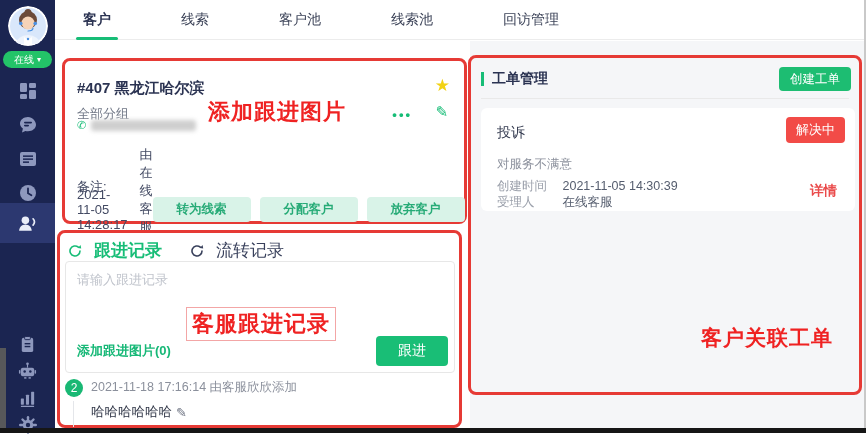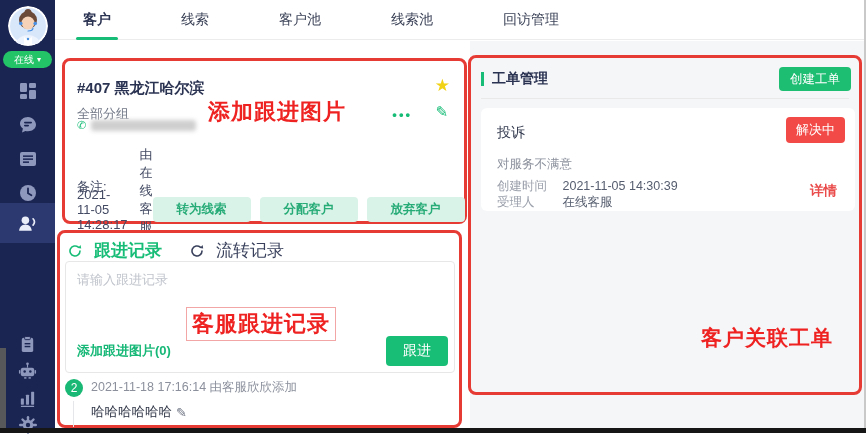--- a/index.html
+++ b/index.html
@@ -61,21 +61,21 @@
   .fu-tab { display:flex; align-items:center; gap:12px; font-size:17px; cursor:pointer; }
   .fu-tab.active { color:#17bd77; font-weight:bold; }
   .fu-tab.inactive { color:#39415c; }
   .fu-input-box { position:absolute; left:5px; top:28px; width:390px; height:112px; border:1px solid #e7e7e7; border-radius:4px; background:#fff; }
   .fu-textarea { position:absolute; left:0; top:0; width:100%; height:66px; border:none; outline:none; resize:none;
                  background:transparent; padding:9px 11px; font-size:13px; color:#333; font-family:inherit; }
   .fu-textarea::placeholder { color:#c0c4cc; }
   .fu-annotation { position:absolute; left:120px; top:26px; font-size:22px; letter-spacing:1px; border:1px solid #f3a6a6; padding:1px 5px; background:rgba(255,255,255,.6);margin-top:19px; }
   .fu-footer { position:absolute; left:11px; right:6px; bottom:6px; display:flex; align-items:center; justify-content:space-between; }
   .fu-add-image { color:#17b877; font-size:13px; font-weight:bold; cursor:pointer; }
-  .fu-submit { background:#19be76; color:#fff; font-size:14px; border:none; border-radius:4px; width:62px; height:30px; cursor:pointer; }
+  .fu-submit { background:#19be76; color:#fff; font-size:14px; border:none; border-radius:4px; width:72px; height:30px; cursor:pointer; }
   .fu-timeline { position:absolute; left:5px; top:146px; display:flex; gap:8px; }
   .fu-badge { width:18px; height:18px; border-radius:50%; background:#19b874; color:#fff; font-size:12px;
               display:flex; align-items:center; justify-content:center; flex:0 0 18px; }
   .fu-tl-line { position:absolute; left:13px; top:168px; width:1px; height:26px; background:#e4e6ea; }
   .fu-meta { font-size:12.5px; color:#8b909c; }
   .fu-content { font-size:13.5px; color:#2f3546; margin-top:7px; display:flex; align-items:center; gap:4px; }
   .fu-content .edit2 { color:#6b7180; font-size:13px; cursor:pointer; }
 
   
   .workorder-box { position:absolute; left:468px; top:55px; width:394px; height:340px; background:#f5f6f8; }

